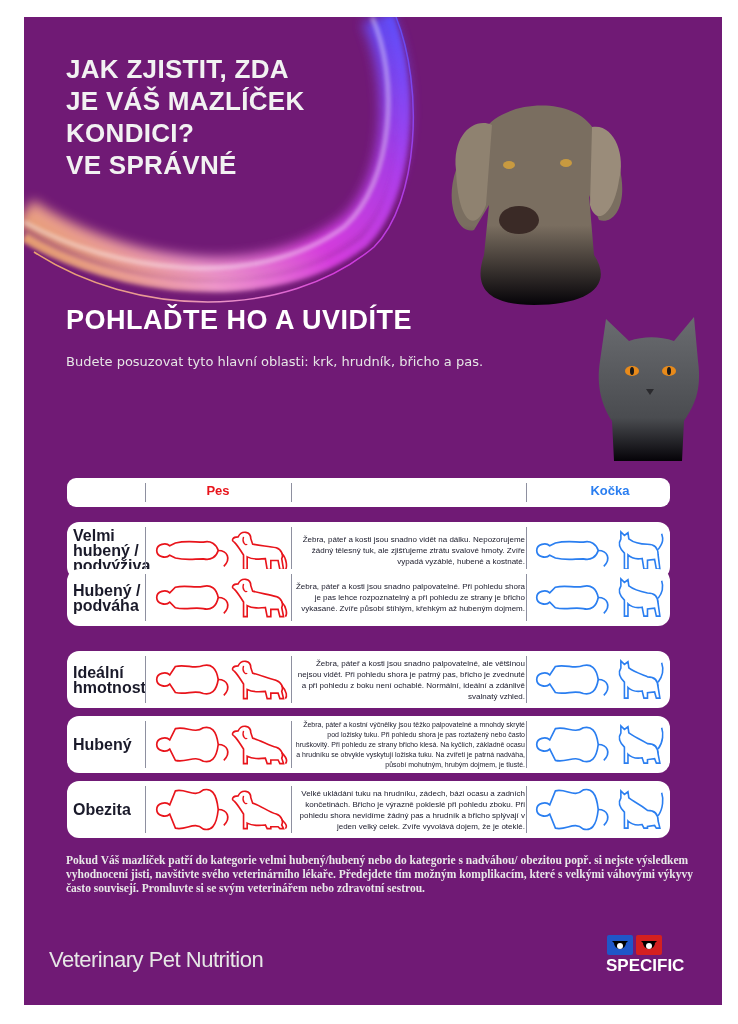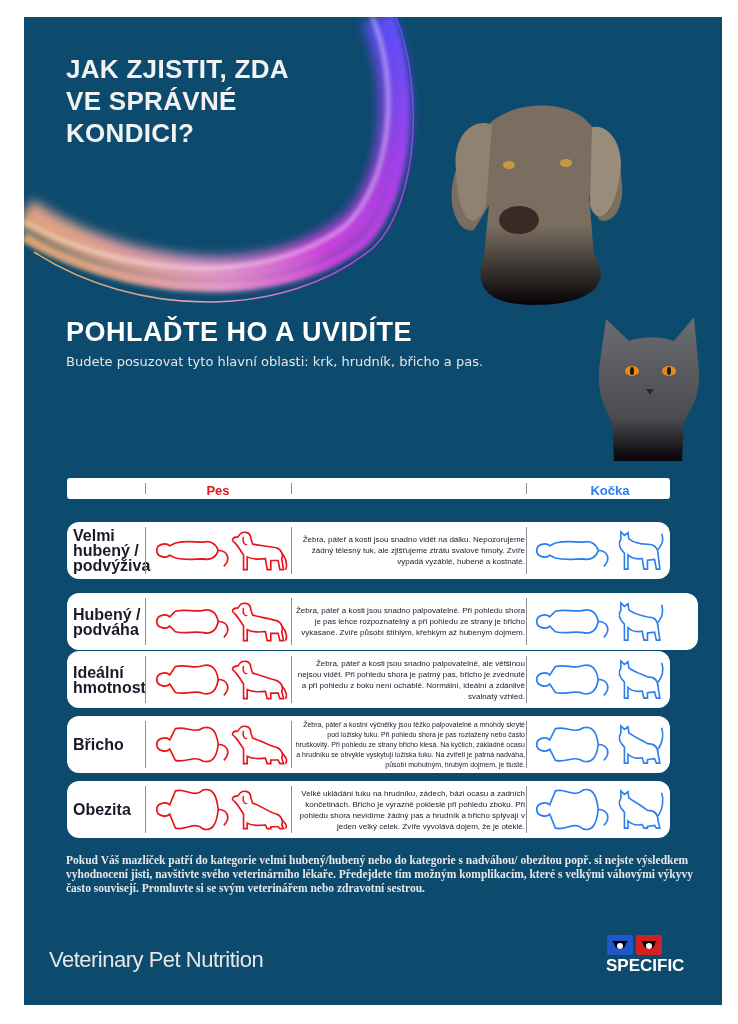--- a/index.html
+++ b/index.html
@@ -1,30 +1,30 @@
 <!DOCTYPE html>
 <html><head>
 <meta charset="utf-8">
 <style>
   html, body { margin:0; padding:0; }
   body { width:738px; height:1024px; background:#ffffff; position:relative; overflow:hidden;
          font-family:"DejaVu Sans", sans-serif; }
-  .poster { position:absolute; left:24px; top:17px; width:698px; height:988px; background:#0c4a6e; overflow:hidden; }
+  .poster { position:absolute; left:24px; top:17px; width:698px; height:988px; background:#701a75; overflow:hidden; }
   .glow { position:absolute; left:0; top:0; width:698px; height:320px; pointer-events:none; }
   .title { position:absolute; left:42px; top:36px; color:#f2f2f2; font-family:"Liberation Sans", sans-serif;
            font-weight:bold; font-size:26px; line-height:32px; letter-spacing:0.3px; text-transform:uppercase; }
   .title div { white-space:nowrap; }
   .dog-photo { position:absolute; left:390px; top:38px; width:240px; height:250px; }
   .cat-photo { position:absolute; left:570px; top:294px; width:110px; height:150px; }
-  .subhead { position:absolute; left:42px; top:300px; color:#ffffff; font-family:"Liberation Sans", sans-serif;
+  .subhead { position:absolute; left:42px; top:288px; color:#ffffff; font-family:"Liberation Sans", sans-serif;
              font-weight:bold; font-size:27px; letter-spacing:0.5px; white-space:nowrap; }
   .p1 { position:absolute; left:42px; top:337px; color:#e6e6e6; font-size:13px; white-space:nowrap; }
   .p2 { position:absolute; left:42px; top:360px; width:560px; color:#e6e6e6; font-size:13px; line-height:20px; }
   .p2 b { color:#ffffff; }
-  .table-header { position:absolute; left:43px; top:461px; width:603px; height:21px; background:#fff; border-radius:3px; }
+  .table-header { position:absolute; left:43px; top:461px; width:603px; height:29px; background:#fff; border-radius:9px; }
   .row { position:absolute; left:43px; width:603px; height:57px; background:#fff; border-radius:12px; }
   .div { position:absolute; top:5px; bottom:5px; width:1px; background:#8e90a0; }
   .hdr-pes { position:absolute; left:78px; width:146px; top:5px; text-align:center; color:#e8141b; font-weight:bold; font-size:13px;
              font-family:"Liberation Sans", sans-serif; }
   .hdr-kocka { position:absolute; left:483px; width:120px; top:5px; text-align:center; color:#2a7ef0; font-weight:bold; font-size:13px;
                font-family:"Liberation Sans", sans-serif; }
   .cat-label { position:absolute; left:6px; top:0; bottom:0; width:72px; display:flex; align-items:center;
                font-family:"Liberation Sans", sans-serif; font-weight:bold; font-size:16px; line-height:15px; color:#1a1a2a; }
   .desc { position:absolute; left:228px; width:230px; top:0; bottom:0; display:flex; align-items:center; justify-content:center;
           text-align:right; font-family:Liberation Sans, sans-serif; font-size:8px; line-height:11px; color:#1a1a2a; }
@@ -62,22 +62,23 @@
         </filter>
     </defs>
     <path d="M0,195 C80,250 230,290 330,210 C380,160 380,60 352,0" fill="none" stroke="url(#arcg)" stroke-width="30" filter="url(#blur1)" opacity="0.9"></path>
     <path d="M0,205 C90,255 230,275 320,210 C370,165 375,60 348,0" fill="none" stroke="#ffffff" stroke-width="3" filter="url(#blur2)" opacity="0.6"></path>
     <path d="M0,220 C90,275 250,295 340,225 C385,180 390,70 365,0" fill="none" stroke="url(#arcg)" stroke-width="10" filter="url(#blur2)" opacity="0.85"></path>
     <path d="M10,235 C110,300 260,305 350,230 C395,185 400,70 372,0" fill="none" stroke="url(#arcg)" stroke-width="1.5" opacity="0.9"></path>
   </svg>
 
   <div class="title">
     <div>JAK ZJISTIT, ZDA</div>
+    <div>JE VÁŠ MAZLÍČEK</div>
+    <div>KONDICI?</div>
     <div>VE SPRÁVNÉ</div>
-    <div>KONDICI?</div>
   </div>
 
   <svg class="dog-photo" viewBox="0 0 240 250">
     <defs>
       <radialGradient id="dogfade" cx="0.5" cy="0.45" r="0.6">
         <stop offset="0.6" stop-color="#8a7c6c"></stop>
         <stop offset="1" stop-color="#2a241e"></stop>
       </radialGradient>
       <linearGradient id="dogbot" x1="0" y1="0" x2="0" y2="1">
         <stop offset="0.6" stop-color="#7a6e60" stop-opacity="1"></stop>
@@ -137,21 +138,21 @@
       <div class="div" style="left:459px"></div>
       <svg class="fig" style="left:466px;width:82px" viewBox="0 0 88 50">
       <path d="M4,25 C4,18 14,16 18,20 L24,17 C36,14 44,16 54,16 C62,14 68,18 70,25 C68,32 62,36 54,34 C44,34 36,36 24,33 L18,30 C14,34 4,32 4,25 Z" fill="none" stroke="#2a7ef0" stroke-width="1.8"></path>
       <path d="M70,25 C80,25 84,34 76,42" fill="none" stroke="#2a7ef0" stroke-width="1.8"></path>
         </svg>
       <svg class="fig" style="left:545px;width:55px" viewBox="0 0 62 50">
       <path d="M10,12 L10,4 L14,8 L18,5 L19,12 C24,16 30,18 40,18 C48,18 52,22 52,30 L54,46 L50,46 L48,35 L40,36 L40,46 L36,46 L34,34 C28,35 22,34 18,30 L18,46 L14,46 L14,28 C10,24 6,18 10,12 Z" fill="none" stroke="#2a7ef0" stroke-width="1.8"></path>
       <path d="M52,24 C58,16 58,12 56,6" fill="none" stroke="#2a7ef0" stroke-width="1.8"></path>
         </svg>
       </div>
-      <div class="row" style="top: 576px; padding-left: 28px;">
+      <div class="row" style="top: 552px;">
       <div class="cat-label">Hubený / podváha</div>
       <div class="div" style="left:78px"></div>
       <svg class="fig" style="left:86px;width:82px" viewBox="0 0 88 50">
       <path d="M4,25 C4,18 14,16 18,20 L24,14 C36,11 44,15.3 54,13 C62,11 68,15 70,25 C68,35 62,39 54,37 C44,34.7 36,39 24,36 L18,30 C14,34 4,32 4,25 Z" fill="none" stroke="#e8141b" stroke-width="1.8"></path>
       <path d="M70,25 C80,25 84,34 76,42" fill="none" stroke="#e8141b" stroke-width="1.8"></path>
         </svg>
       <svg class="fig" style="left:162px;width:60px" viewBox="0 0 66 50">
       <path d="M10,10 C14,2 24,4 24,12 L26,18 C34,20 44,22 52,24 C58,26 60,32 58,36 L60,46 L56,46 L54,38 L46,38 L46,46 L42,46 L40,36 C32,37 24,36 20,34 L20,46 L16,46 L16,30 C12,24 10,20 6,16 C2,14 4,10 10,10 Z" fill="none" stroke="#e8141b" stroke-width="1.8"></path>
       <path d="M58,30 C64,36 64,44 62,46" fill="none" stroke="#e8141b" stroke-width="1.8"></path>
       <path d="M16,10 C14,16 18,20 20,18" fill="none" stroke="#e8141b" stroke-width="1.5"></path>
@@ -186,21 +187,21 @@
       <svg class="fig" style="left:466px;width:82px" viewBox="0 0 88 50">
       <path d="M4,25 C4,18 14,16 18,20 L24,11 C36,8 44,14.6 54,10 C62,8 68,12 70,25 C68,38 62,42 54,40 C44,35.4 36,42 24,39 L18,30 C14,34 4,32 4,25 Z" fill="none" stroke="#2a7ef0" stroke-width="1.8"></path>
       <path d="M70,25 C80,25 84,34 76,42" fill="none" stroke="#2a7ef0" stroke-width="1.8"></path>
         </svg>
       <svg class="fig" style="left:545px;width:55px" viewBox="0 0 62 50">
       <path d="M10,12 L10,4 L14,8 L18,5 L19,12 C24,16 30,18 40,22 C48,22 52,26 52,34 L54,46 L50,46 L48,39 L40,40 L40,46 L36,46 L34,38 C28,39 22,38 18,34 L18,46 L14,46 L14,28 C10,24 6,18 10,12 Z" fill="none" stroke="#2a7ef0" stroke-width="1.8"></path>
       <path d="M52,28 C58,20 58,12 56,6" fill="none" stroke="#2a7ef0" stroke-width="1.8"></path>
         </svg>
       </div>
       <div class="row" style="top: 699px;">
-      <div class="cat-label">Břicho</div>
+      <div class="cat-label">Hubený</div>
       <div class="div" style="left:78px"></div>
       <svg class="fig" style="left:86px;width:82px" viewBox="0 0 88 50">
       <path d="M4,25 C4,18 14,16 18,20 L24,8 C36,5 44,13.899999999999999 54,7 C62,5 68,9 70,25 C68,41 62,45 54,43 C44,36.1 36,45 24,42 L18,30 C14,34 4,32 4,25 Z" fill="none" stroke="#e8141b" stroke-width="1.8"></path>
       <path d="M70,25 C80,25 84,34 76,42" fill="none" stroke="#e8141b" stroke-width="1.8"></path>
         </svg>
       <svg class="fig" style="left:162px;width:60px" viewBox="0 0 66 50">
       <path d="M10,10 C14,2 24,4 24,12 L26,18 C34,20 44,26 52,28 C58,30 60,36 58,40 L60,46 L56,46 L54,42 L46,42 L46,46 L42,46 L40,40 C32,41 24,40 20,38 L20,46 L16,46 L16,30 C12,24 10,20 6,16 C2,14 4,10 10,10 Z" fill="none" stroke="#e8141b" stroke-width="1.8"></path>
       <path d="M58,34 C64,40 64,44 62,46" fill="none" stroke="#e8141b" stroke-width="1.8"></path>
       <path d="M16,10 C14,16 18,20 20,18" fill="none" stroke="#e8141b" stroke-width="1.5"></path>
         </svg>

